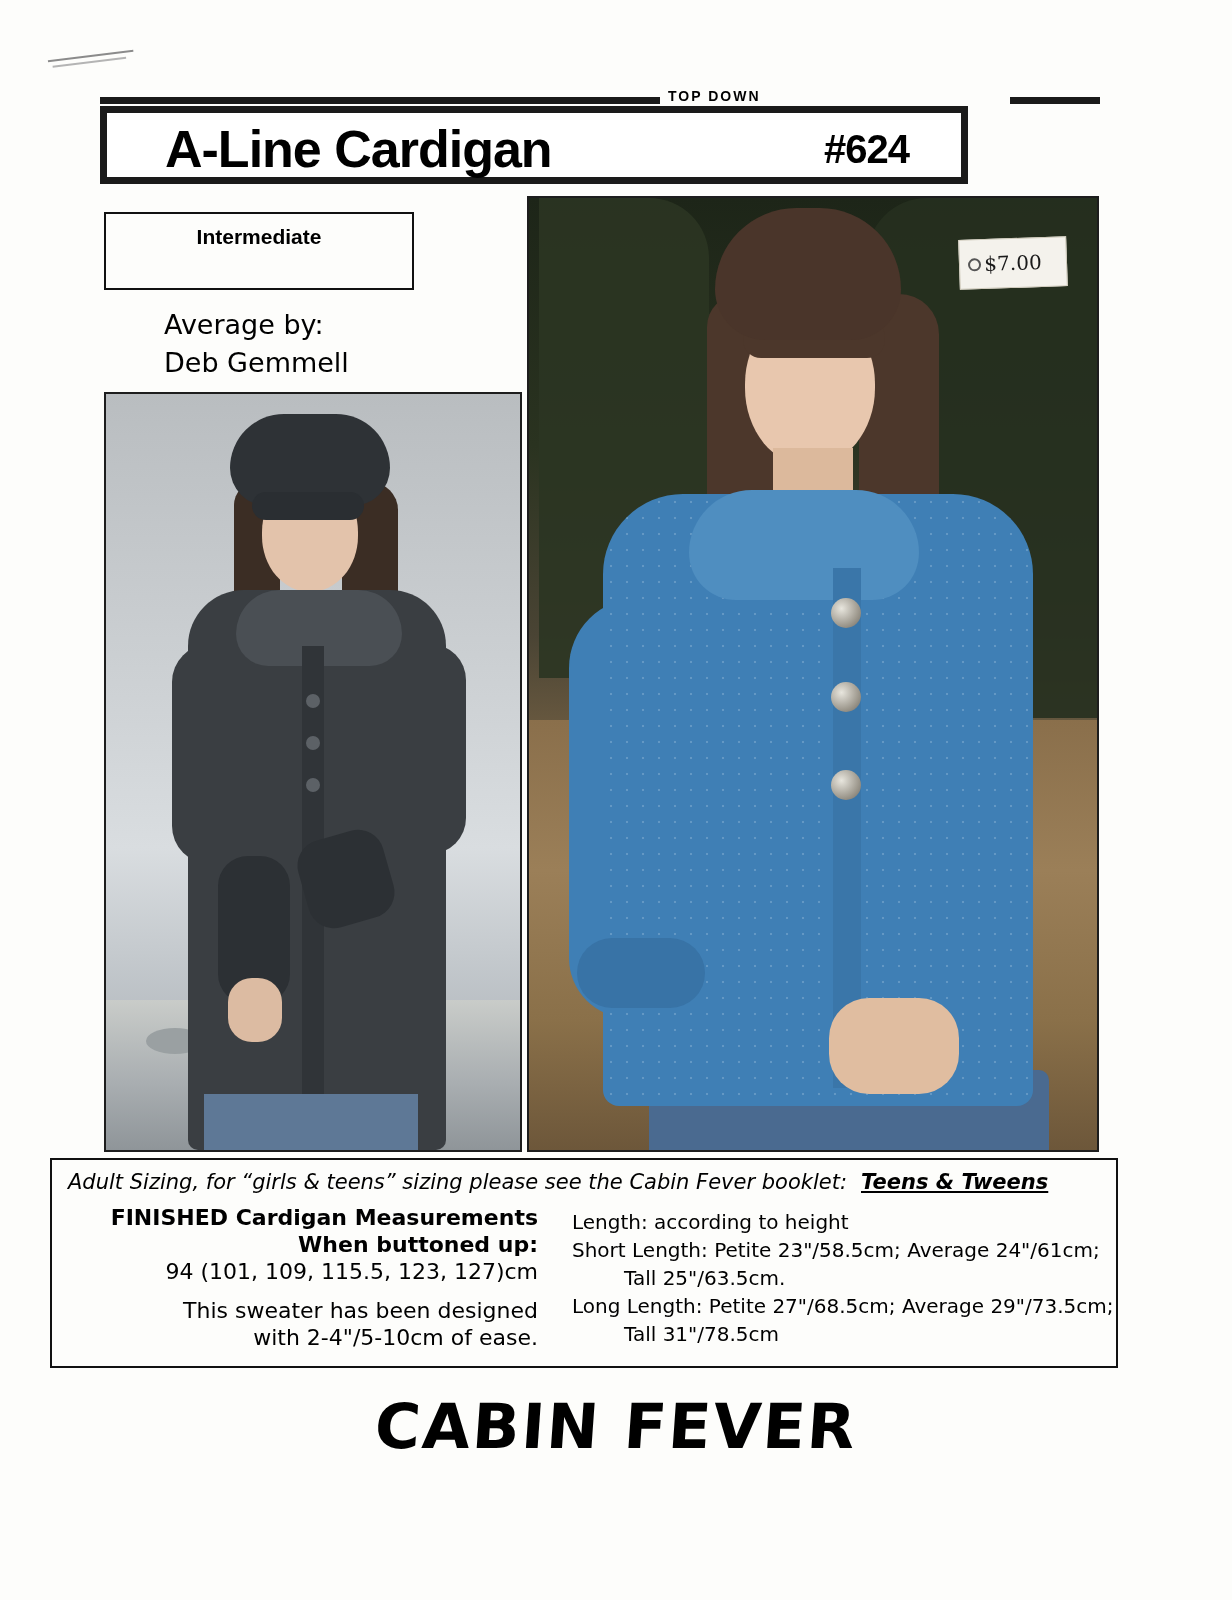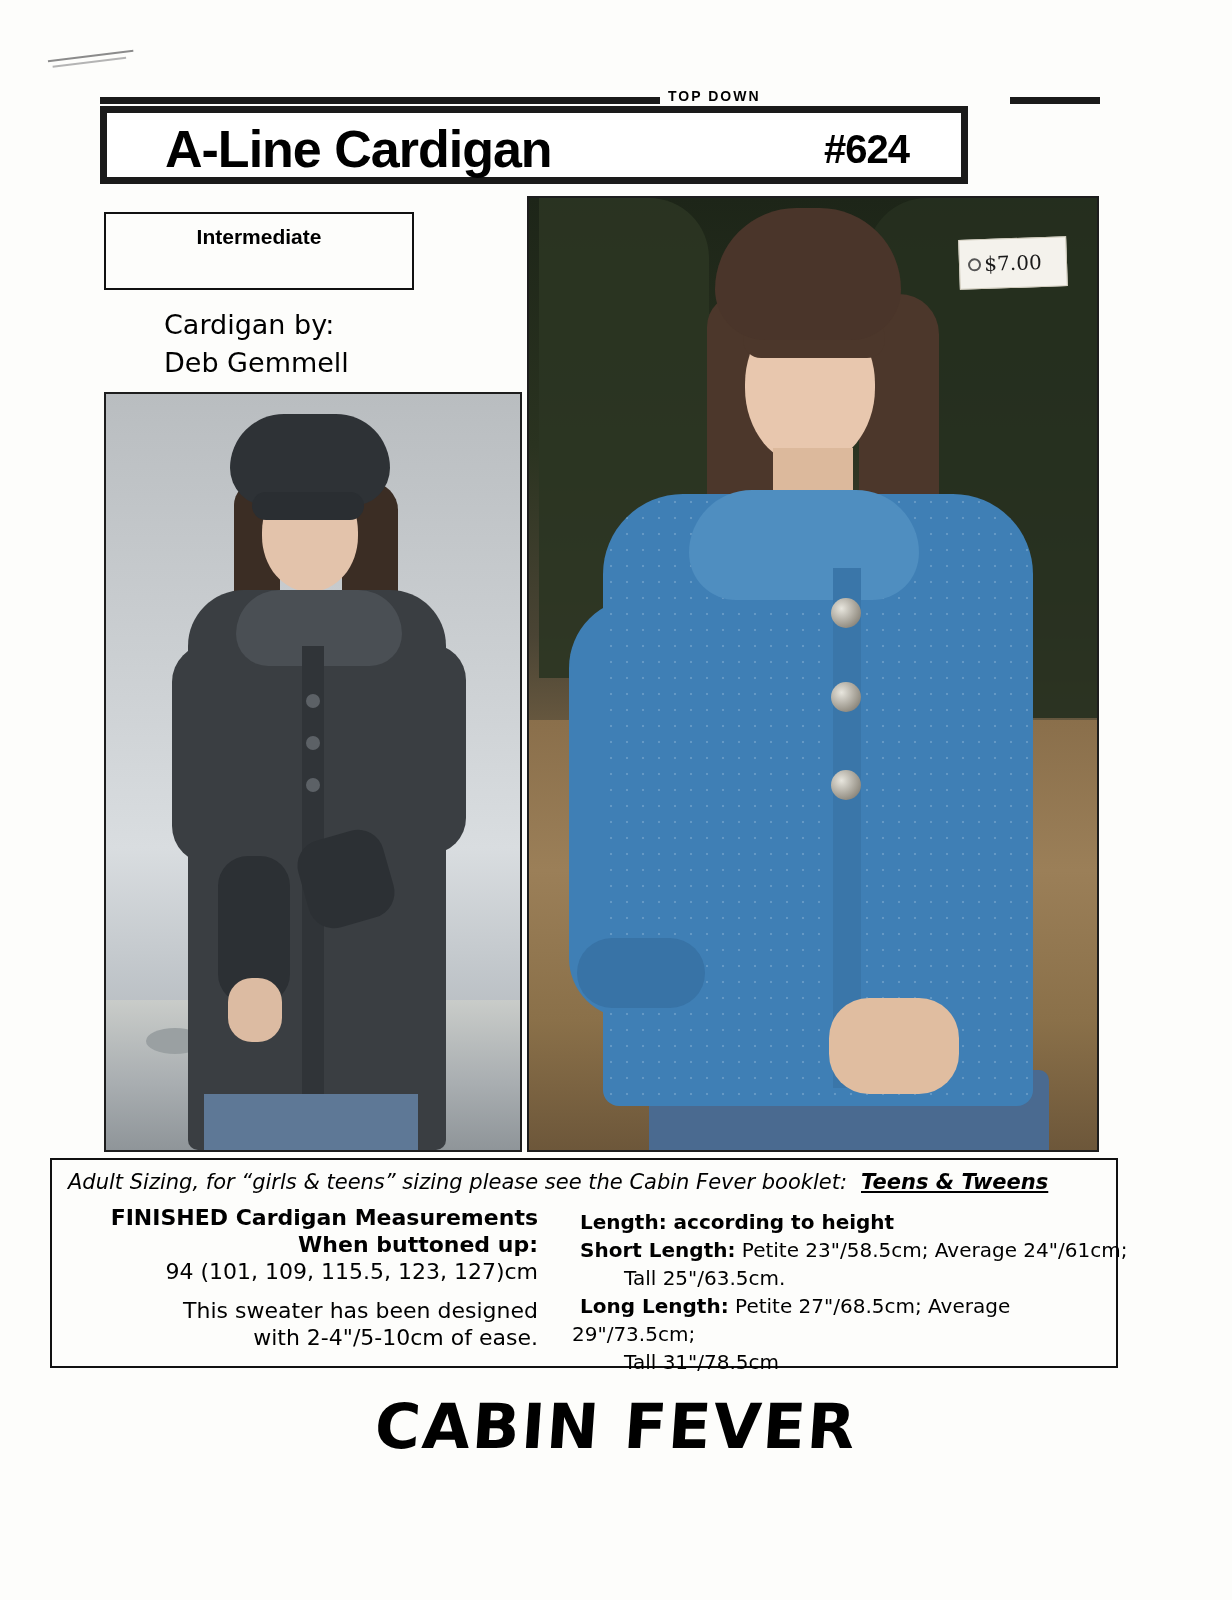--- a/index.html
+++ b/index.html
@@ -273,21 +273,21 @@
   .info-left .b { font-weight: bold; }
   .info-left .gap { display: block; height: 12px; }
   .info-right {
     position: absolute;
     left: 520px;
     top: 48px;
     width: 560px;
     font-size: 20px;
     line-height: 28px;
   }
-  .info-right .b { font-weight: bold; margin-left: 8px; }
+  .info-right .b { font-weight: normal; }
   .indent { display: inline-block; width: 52px; }
 
   
   .logo {
     position: absolute;
     left: 0;
     right: 0;
     top: 1390px;
     text-align: center;
     font-family: "DejaVu Sans", sans-serif;
@@ -316,21 +316,21 @@
   <div class="title-box">
     <div class="title-main">A-Line Cardigan</div>
     <div class="title-num">#624</div>
   </div>
 
   <div class="exp-box">
     <div>Intermediate</div>
   </div>
 
   <div class="designed-by">
-    <div>Cardigan by:</div>
+    <div>Average by:</div>
     <div>Deb Gemmell</div>
   </div>
 
   <div class="photo photo-left">
     <div class="lp-ground"></div>
     <div class="lp-rock1"></div>
     <div class="lp-rock2"></div>
     <div class="lp-hair-l"></div>
     <div class="lp-hair-r"></div>
     <div class="lp-face"></div>

